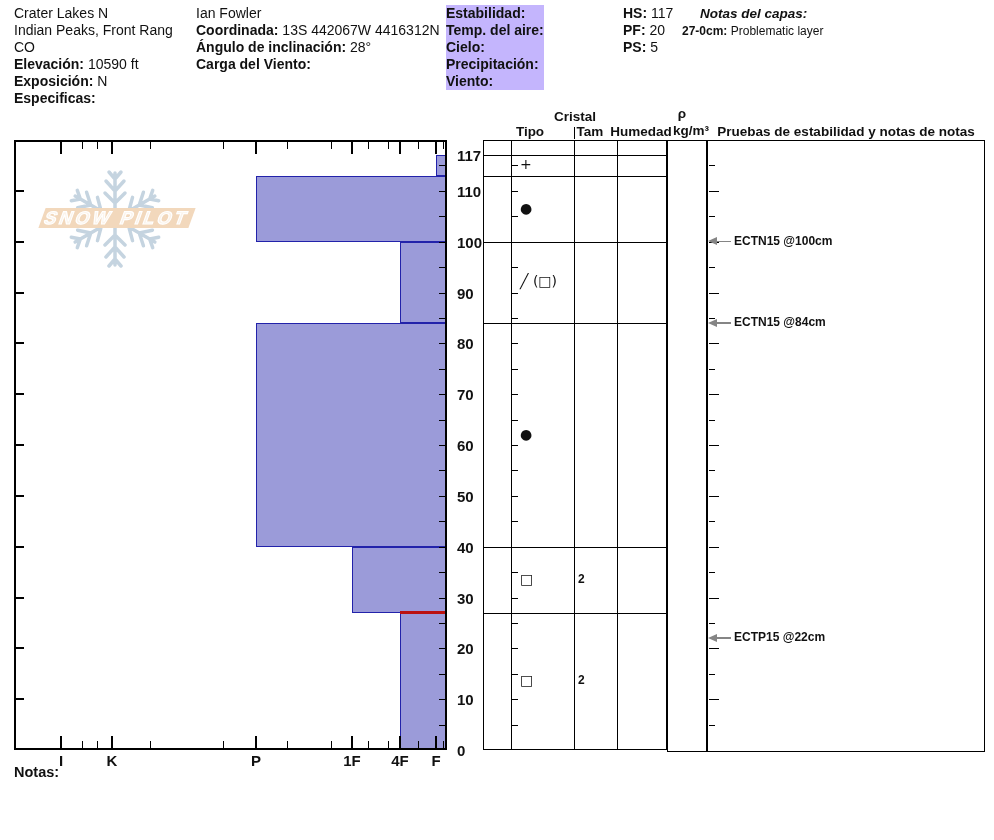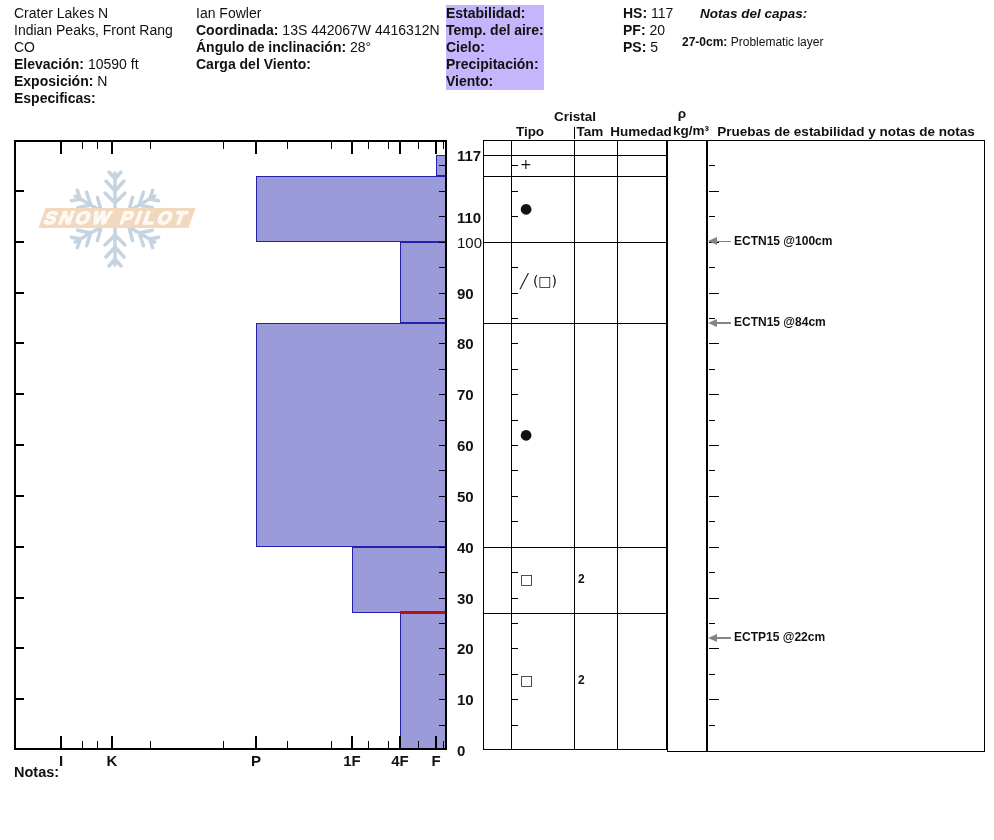--- a/index.html
+++ b/index.html
@@ -44,21 +44,21 @@
   <div><b>Viento:</b></div>
 </div>
 
 <div class="hcol" style="left:623px;">
   <div><b>HS:</b> <span>117</span></div>
   <div><b>PF:</b> <span>20</span></div>
   <div><b>PS:</b> <span>5</span></div>
 </div>
 
 <div class="abs b" style="left:700px;top:6px;font-size:13.5px;font-style:italic;">Notas del capas:</div>
-<div class="abs" style="left:682px;top:24px;font-size:12px;white-space:nowrap;margin-top:11px;">
+<div class="abs" style="left:682px;top:24px;font-size:12px;white-space:nowrap;">
   <b>27-0cm:</b>
   <span>Problematic layer</span>
 </div>
 
 <div class="th" style="left:535px;top:109px;width:80px;">Cristal</div>
 <div class="th" style="left:500px;top:124px;width:60px;">Tipo</div>
 <div class="th" style="left:560px;top:124px;width:60px;">Tam</div>
 <div class="th" style="left:601px;top:124px;width:80px;">Humedad</div>
 <div class="th" style="left:667px;top:106px;width:30px;">ρ</div>
 <div class="th" style="left:661px;top:123px;width:60px;">kg/m³</div>
@@ -151,22 +151,22 @@
     <div style="position: absolute; left: 439px; top: 368.8px; width: 6px; height: 1px; background: rgb(0, 0, 0);"></div>
     <div style="position: absolute; left: 439px; top: 343.3px; width: 6px; height: 1px; background: rgb(0, 0, 0);"></div>
     <div style="position: absolute; left: 439px; top: 317.9px; width: 6px; height: 1px; background: rgb(0, 0, 0);"></div>
     <div style="position: absolute; left: 439px; top: 292.5px; width: 6px; height: 1px; background: rgb(0, 0, 0);"></div>
     <div style="position: absolute; left: 439px; top: 267.1px; width: 6px; height: 1px; background: rgb(0, 0, 0);"></div>
     <div style="position: absolute; left: 439px; top: 241.7px; width: 6px; height: 1px; background: rgb(0, 0, 0);"></div>
     <div style="position: absolute; left: 439px; top: 216.3px; width: 6px; height: 1px; background: rgb(0, 0, 0);"></div>
     <div style="position: absolute; left: 439px; top: 190.8px; width: 6px; height: 1px; background: rgb(0, 0, 0);"></div>
     <div style="position: absolute; left: 439px; top: 165.4px; width: 6px; height: 1px; background: rgb(0, 0, 0);"></div>
     <div style="position: absolute; left: 457px; top: 147.3px; font-size: 15px; font-weight: bold;">117</div>
-    <div style="position: absolute; left: 457px; top: 182.8px; font-size: 15px; font-weight: bold; margin-top: 26px;">110</div>
-    <div style="position: absolute; left: 457px; top: 233.7px; font-size: 15px; font-weight: normal;">100</div>
+    <div style="position: absolute; left: 457px; top: 182.8px; font-size: 15px; font-weight: bold;">110</div>
+    <div style="position: absolute; left: 457px; top: 233.7px; font-size: 15px; font-weight: bold;">100</div>
     <div style="position: absolute; left: 457px; top: 284.5px; font-size: 15px; font-weight: bold;">90</div>
     <div style="position: absolute; left: 457px; top: 335.3px; font-size: 15px; font-weight: bold;">80</div>
     <div style="position: absolute; left: 457px; top: 386.2px; font-size: 15px; font-weight: bold; text-align: center;">70</div>
     <div style="position: absolute; left: 457px; top: 437px; font-size: 15px; font-weight: bold;">60</div>
     <div style="position: absolute; left: 457px; top: 487.8px; font-size: 15px; font-weight: bold;">50</div>
     <div style="position: absolute; left: 457px; top: 538.7px; font-size: 15px; font-weight: bold;">40</div>
     <div style="position: absolute; left: 457px; top: 589.5px; font-size: 15px; font-weight: bold;">30</div>
     <div style="position: absolute; left: 457px; top: 640.3px; font-size: 15px; font-weight: bold;">20</div>
     <div style="position: absolute; left: 457px; top: 691.2px; font-size: 15px; font-weight: bold;">10</div>
     <div style="position: absolute; left: 457px; top: 742px; font-size: 15px; font-weight: bold;">0</div>

